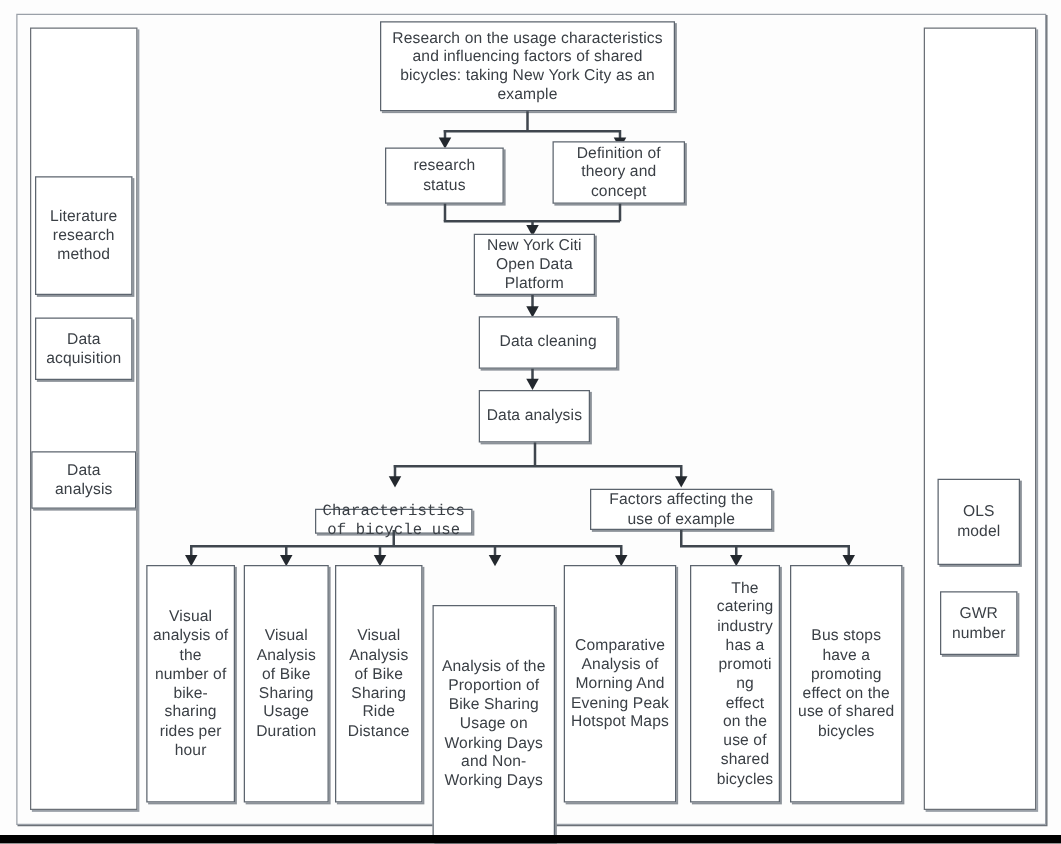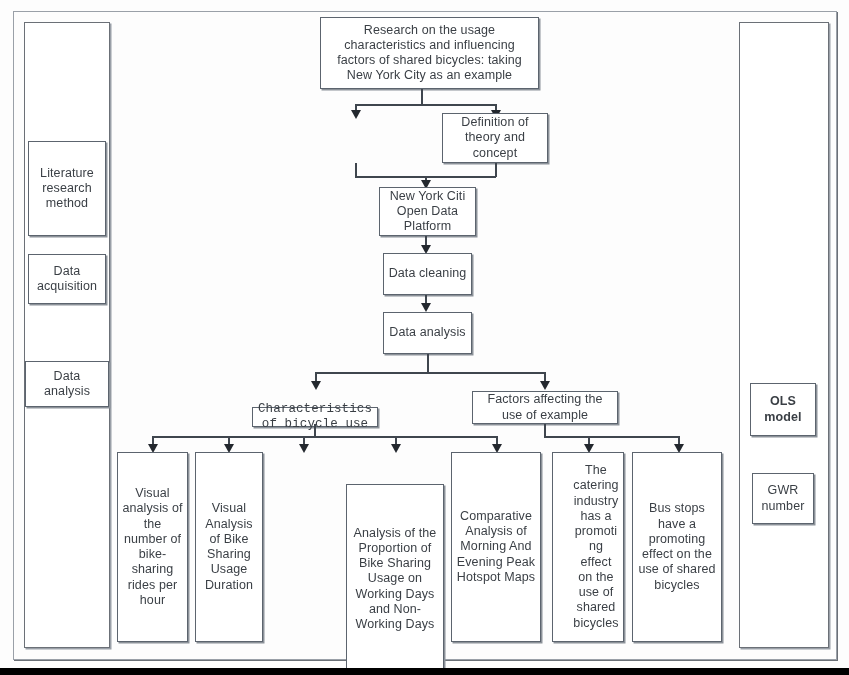--- a/index.html
+++ b/index.html
@@ -97,58 +97,61 @@
   <div class="box shadowed" style="left:28px; top:254px; width:78px; height:50px;justify-content:center;">
     <span class="txt">Data acquisition</span>
   </div>
 
   <div class="box shadowed" style="left:25px; top:361px; width:84px; height:46px;">
     <span class="txt">Data analysis</span>
   </div>
 
   <div class="column-outer" style="left:739px; top:22px; width:90px; height:626px;"></div>
 
-  <div class="box shadowed" style="left:750px; top:383px; width:66px; height:53px;font-weight:bold;">
+  <div class="box shadowed" style="left:750px; top:383px; width:66px; height:69px;">
     <span class="txt">OLS model</span>
   </div>
 
   <div class="box shadowed" style="left:752px; top:473px; width:62px; height:51px;">
     <span class="txt">GWR number</span>
   </div>
 
-  <div class="box shadowed" style="left:304px; top:17px; width:219px; height:72px; font-size:12.5px;margin-left:16px;">
+  <div class="box shadowed" style="left:304px; top:17px; width:236px; height:72px; font-size:12.5px;">
     <span class="txt">Research on the usage characteristics and influencing factors of shared bicycles: taking New York City as an example</span>
   </div>
 
   <div class="ln-v" style="left:421px; top:89px; height:16px;"></div>
   <div class="ln-h" style="left:355px; top:104px; width:141px;"></div>
   <div class="ln-v" style="left:355px; top:104px; height:8px;"></div>
   <div class="arrow-down" style="left:350.5px; top:110px;"></div>
   <div class="ln-v" style="left:495px; top:104px; height:8px;"></div>
   <div class="arrow-down" style="left:490.5px; top:110px;"></div>
 
+  <div class="box shadowed" style="left:308px; top:118px; width:95px; height:45px;">
+    <span class="txt">research status</span>
+  </div>
 
   <div class="box shadowed" style="left:442px; top:113px; width:106px; height:50px;text-align:center;">
     <span class="txt">Definition of theory and concept</span>
   </div>
 
   <div class="ln-v" style="left:355px; top:163px; height:14px;"></div>
   <div class="ln-v" style="left:495px; top:163px; height:14px;"></div>
   <div class="ln-h" style="left:355px; top:176px; width:141px;"></div>
   <div class="ln-v" style="left:425px; top:176px; height:6px;"></div>
   <div class="arrow-down" style="left:420.5px; top:180px;"></div>
 
   <div class="box shadowed" style="left:379px; top:187px; width:97px; height:49px;">
     <span class="txt">New York Citi Open Data Platform</span>
   </div>
 
   <div class="ln-v" style="left:425px; top:236px; height:11px;"></div>
   <div class="arrow-down" style="left:420.5px; top:245px;"></div>
 
-  <div class="box shadowed" style="left:383px; top:253px; width:89px; height:42px;justify-content:center;">
+  <div class="box shadowed" style="left:383px; top:253px; width:111px; height:42px;justify-content:center;">
     <span class="txt">Data cleaning</span>
   </div>
 
   <div class="ln-v" style="left:425px; top:295px; height:11px;"></div>
   <div class="arrow-down" style="left:420.5px; top:303px;"></div>
 
   <div class="box shadowed" style="left:383px; top:312px; width:89px; height:42px;">
     <span class="txt">Data analysis</span>
   </div>
 
@@ -188,20 +191,23 @@
   <div class="arrow-down" style="left:673.5px; top:444px;"></div>
 
   <div class="box shadowed" style="left:117px; top:452px; width:71px; height:190px;">
     <span class="txt">Visual analysis of the number of bike-sharing rides per hour</span>
   </div>
 
   <div class="box shadowed" style="left:195px; top:452px; width:68px; height:190px;">
     <span class="txt">Visual Analysis of Bike Sharing Usage Duration</span>
   </div>
 
+  <div class="box shadowed" style="left:268px; top:452px; width:70px; height:190px;">
+    <span class="txt">Visual Analysis of Bike Sharing Ride Distance</span>
+  </div>
 
   <div class="box shadowed" style="left:346px; top:452px; width:98px; height:190px;margin-top:32px;">
     <span class="txt">Analysis of the Proportion of Bike Sharing Usage on Working Days and Non-Working Days</span>
   </div>
 
   <div class="box shadowed" style="left:451px; top:452px; width:90px; height:190px;">
     <span class="txt">Comparative Analysis of Morning And Evening Peak Hotspot Maps</span>
   </div>
 
   <div class="box shadowed" style="left:552px; top:452px; width:72px; height:190px;padding-left:20px;">

